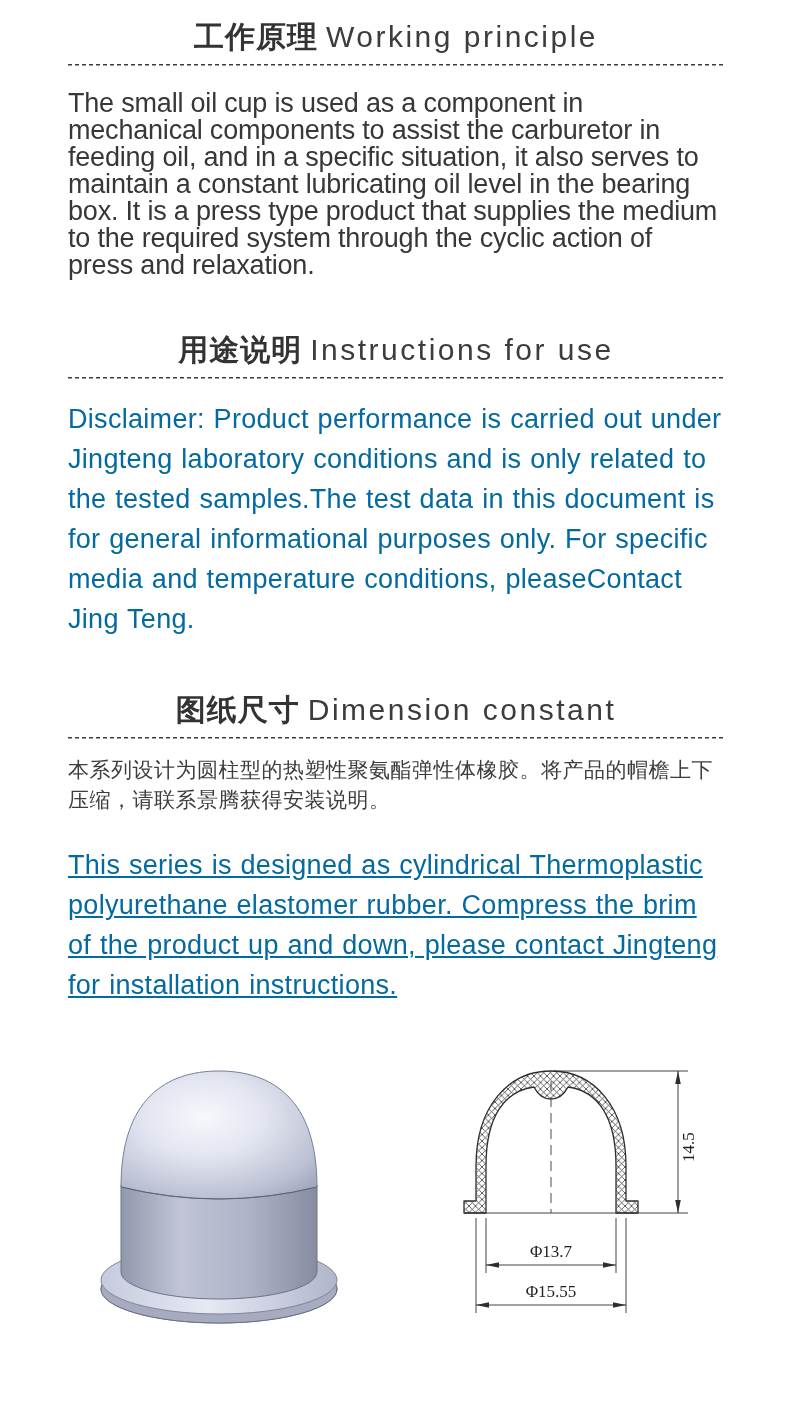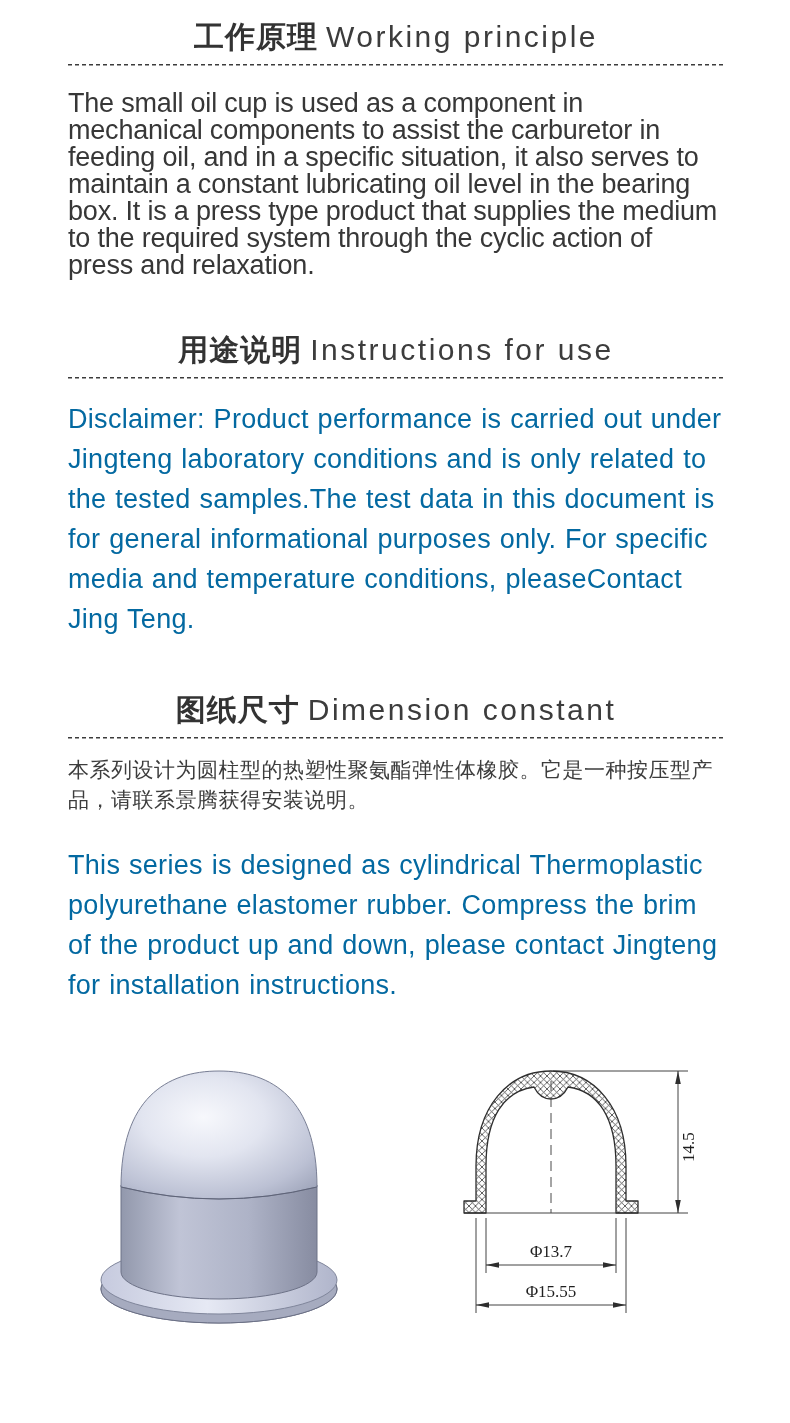--- a/index.html
+++ b/index.html
@@ -37,21 +37,21 @@
   .p-cn.tall { line-height:33px; }
   .p-en  { font-size:27px; line-height:27px; letter-spacing:-0.2px; color:#373737; }
   .p-en.wide { line-height:40px; letter-spacing:0.3px; word-spacing:1px; color:#0369a1; }
 
   .mt12 { margin-top:12px; }
   .mt16 { margin-top:16px; }
   .mt20 { margin-top:20px; }
   .mt22 { margin-top:22px; }
   .mt24 { margin-top:24px; }
   .mt28 { margin-top:28px; }
-  .mt30 { margin-top:30px; }
+  .mt30 { margin-top:30px;text-decoration:underline; }
   .sect { margin-top:50px; }
 
   .figures {
     display:flex;
     align-items:flex-start;
     gap:64px;
     margin-top:54px;
     padding-left:6px;
   }
   figure { margin:0; }
@@ -75,21 +75,21 @@
 
   <section class="sect">
     <h2 class="section-heading"><span class="cn">用途说明</span><span class="en">Instructions for use</span></h2>
     <div class="dash"></div>
     <p class="p-en wide mt20">Disclaimer: Product performance is carried out under Jingteng laboratory conditions and is only related to the tested samples.The test data in this document is for general informational purposes only. For specific media and temperature conditions, pleaseContact Jing Teng.</p>
   </section>
 
   <section class="sect">
     <h2 class="section-heading"><span class="cn">图纸尺寸</span><span class="en">Dimension constant</span></h2>
     <div class="dash"></div>
-    <p class="p-cn mt16">本系列设计为圆柱型的热塑性聚氨酯弹性体橡胶。它是一种按压型产品，请联系景腾获得安装说明。</p>
+    <p class="p-cn mt16">本系列设计为圆柱型的热塑性聚氨酯弹性体橡胶。将产品的帽檐上下压缩，请联系景腾获得安装说明。</p>
     <p class="p-en wide mt30">This series is designed as cylindrical Thermoplastic polyurethane elastomer rubber. Compress the brim of the product up and down, please contact Jingteng for installation instructions.</p>
 
     <div class="figures">
 
       <figure>
         <svg width="318" height="268" viewBox="0 0 318 268">
           <defs>
             <radialGradient id="gDome" cx="42%" cy="36%" r="78%">
               <stop offset="0%" stop-color="#f7f8fc"></stop>
               <stop offset="40%" stop-color="#e2e5f0"></stop>

